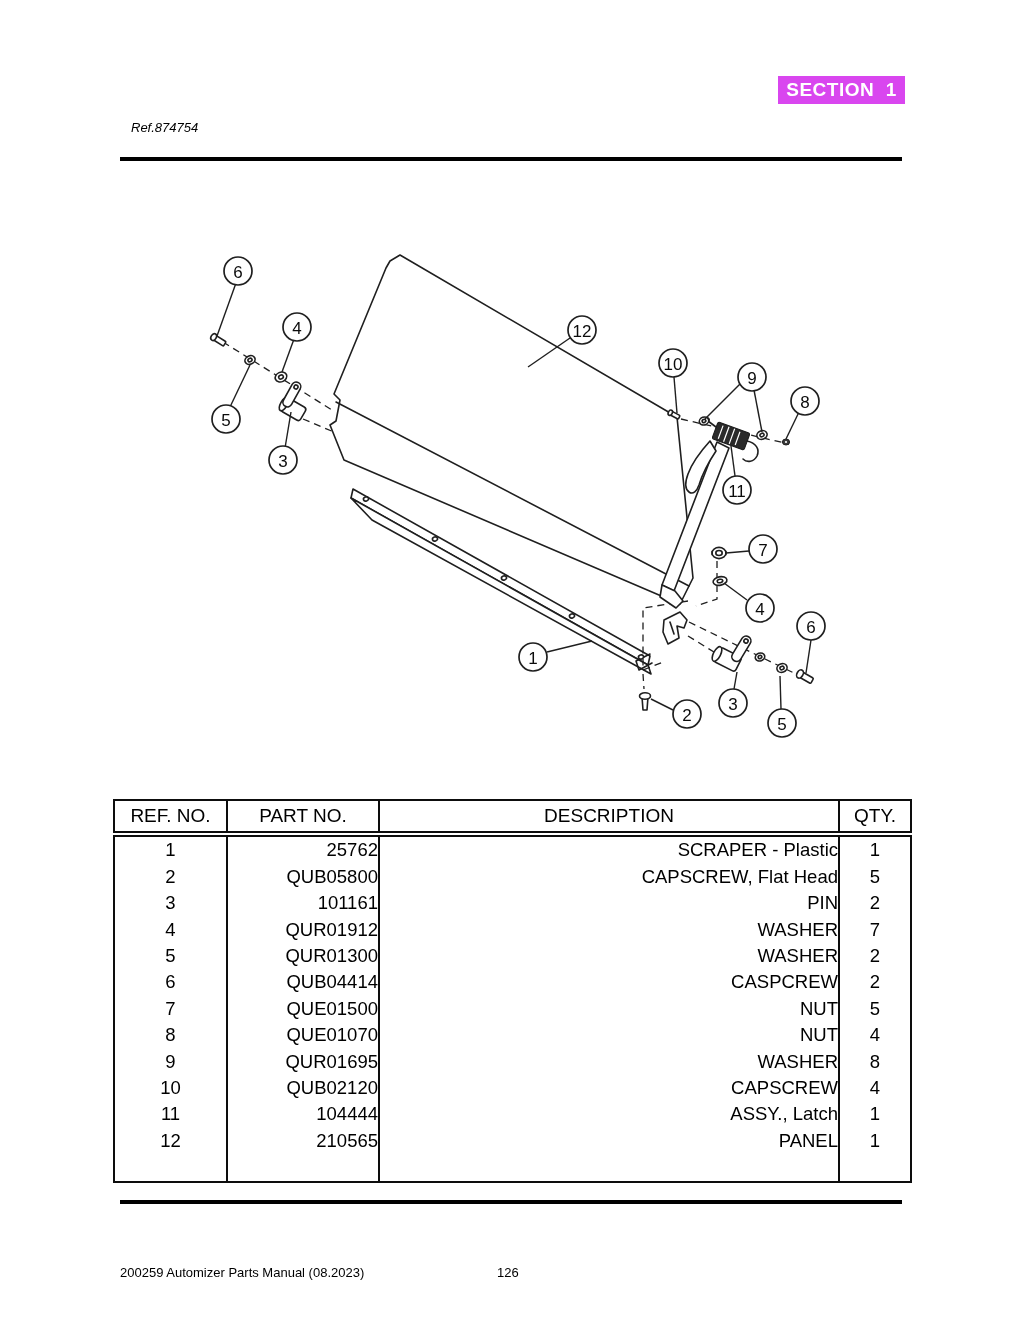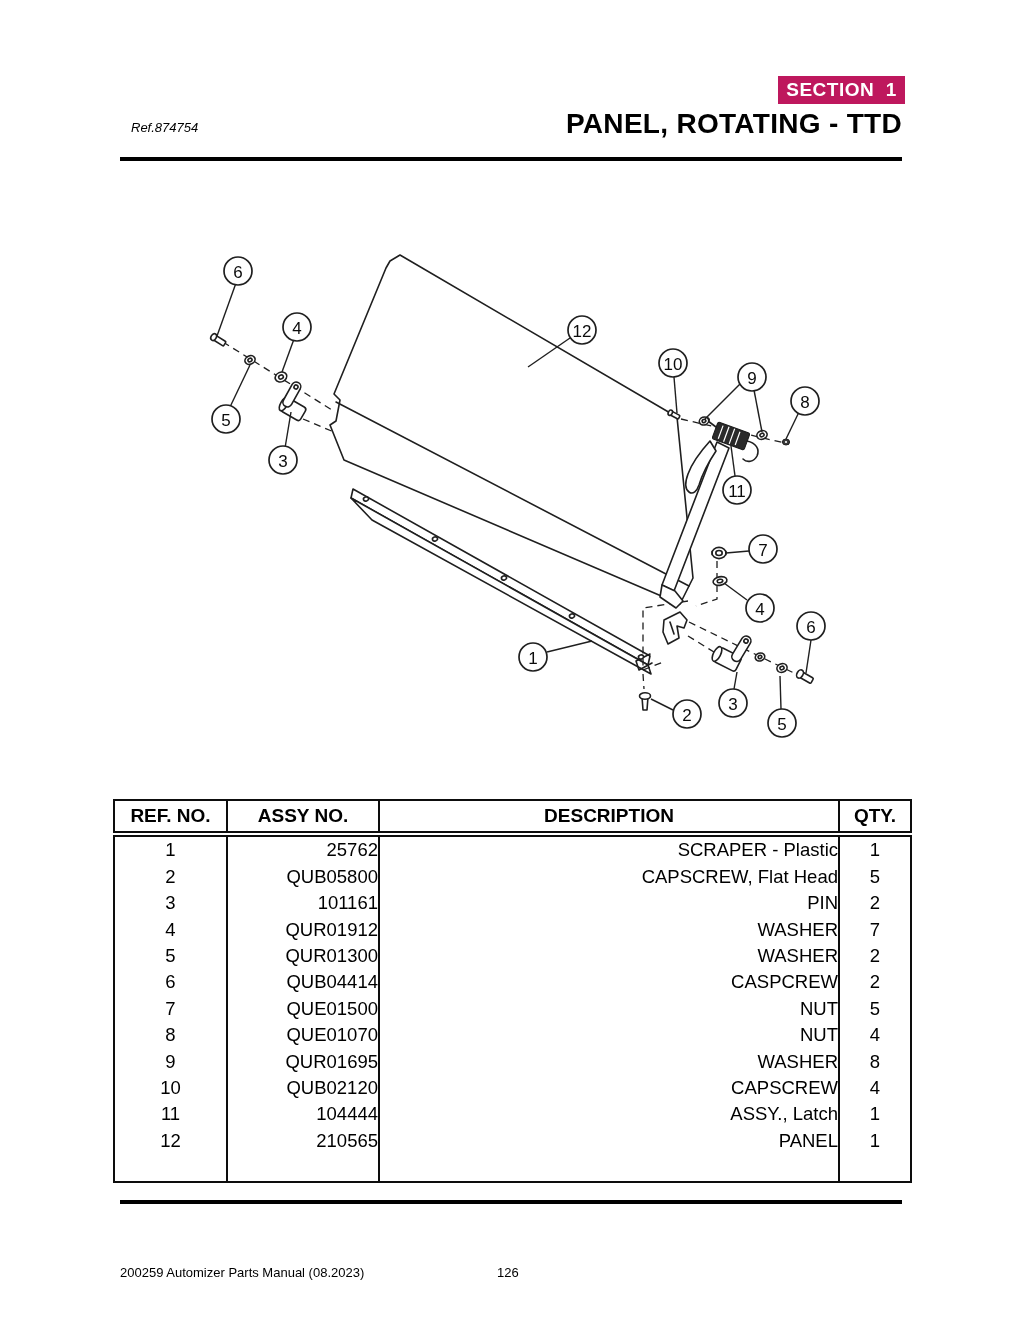--- a/index.html
+++ b/index.html
@@ -1,56 +1,55 @@
 <!DOCTYPE html>
 <html><head>
 <meta charset="utf-8">
 <style>
   html,body{margin:0;padding:0;background:#fff;}
   .page{position:relative;width:1024px;height:1326px;background:#fff;overflow:hidden;
         font-family:"Liberation Sans",sans-serif;color:#000;}
   .ref-label{position:absolute;left:123px;top:120px;font-size:13px;font-style:italic;margin-left:8px;}
-  .section-badge{position:absolute;left:778px;top:76px;width:127px;height:28px;background:#be185d;
+  .section-badge{position:absolute;left:778px;top:76px;width:127px;height:28px;background:#d946ef;
         color:#fff;font-weight:bold;font-size:19px;display:flex;align-items:center;
         justify-content:center;white-space:pre;letter-spacing:.5px;}
   .page-title{position:absolute;right:122px;top:108px;font-size:28px;font-weight:bold;letter-spacing:.3px;}
   .rule{position:absolute;left:120px;width:782px;height:4px;background:#000;}
   .rule-top{top:157px;}
   .rule-bottom{top:1200px;}
   .diagram{position:absolute;left:0;top:190px;}
   .art{fill:none;stroke:#1f1f1f;stroke-width:1.6;stroke-linejoin:round;stroke-linecap:round;}
   .artw{fill:#fff;stroke:#1f1f1f;stroke-width:1.6;stroke-linejoin:round;}
   .dash{fill:none;stroke:#1f1f1f;stroke-width:1.3;stroke-dasharray:7 5;}
   .leader{stroke:#1f1f1f;stroke-width:1.4;}
   .balloon{fill:#fff;stroke:#1f1f1f;stroke-width:1.7;}
   .balloon-num{font-family:"Liberation Sans",sans-serif;font-size:17px;fill:#0b0b0b;
         text-anchor:middle;dominant-baseline:central;}
   .parts-table{position:absolute;left:113px;top:799px;width:797px;height:384px;background:#fff;
         border-collapse:collapse;table-layout:fixed;border:2.5px solid #0d0d0d;}
   .parts-table th,.parts-table td{border-left:2px solid #0d0d0d;border-right:2px solid #0d0d0d;
         border-top:none;border-bottom:none;overflow:hidden;}
-  .parts-table thead th{border-bottom:6px double #0d0d0d;font-size:19px;font-weight:bold;
+  .parts-table thead th{border-bottom:6px double #0d0d0d;font-size:19px;font-weight:normal;
         height:28px;text-align:center;vertical-align:middle;padding:1px 0;margin-top:44px;}
   .parts-table tbody td{font-size:18.5px;height:23.4px;padding:0;vertical-align:middle;line-height:1;}
   td.c0{text-align:center;}
   td.c1{text-align:right;padding-left:13px !important;}
   td.c2{text-align:right;padding-left:13px !important;}
   td.c3{text-align:center;}
   .filler td{height:auto;}
   .footer-left{position:absolute;left:120px;top:1265px;font-size:13px;}
   .footer-page{position:absolute;left:497px;top:1265px;font-size:13px;}
 </style>
 </head>
 <body>
 
 <div class="page">
 
   <div class="ref-label">Ref.874754</div>
   <div class="section-badge">SECTION  1</div>
-  <div class="page-title">PANEL, ROTATING - TTD</div>
   <div class="rule rule-top"></div>
 
   <svg class="diagram" width="1024" height="600" viewBox="0 190 1024 600" xmlns="http://www.w3.org/2000/svg">
 
     <path class="artw" d="M400,255 L677,417 L693,578 L680,604 L344,460 L330,425 L336,421 L340,400 L334,394 L386,268 L390,261 Z"></path>
     <path class="art" d="M336,402 L689,586"></path>
 
     <g>
       <path class="artw" d="M353,489 L650,656 L648,665 L351,498 Z"></path>
       <path class="artw" d="M351,498 L648,665 L651,674 L372,520 Z"></path>
@@ -253,21 +252,21 @@
   <table class="parts-table">
     <colgroup>
       <col style="width:113px">
         <col style="width:152px">
         <col style="width:460px">
         <col style="width:72px">
     </colgroup>
     <thead>
       <tr>
         <th>REF. NO.</th>
-        <th>ASSY NO.</th>
+        <th>PART NO.</th>
         <th>DESCRIPTION</th>
         <th>QTY.</th>
       </tr>
     </thead>
     <tbody>
         <tr>
           <td class="c0">1</td>
           <td class="c1">25762</td>
           <td class="c2">SCRAPER - Plastic</td>
           <td class="c3">1</td>

